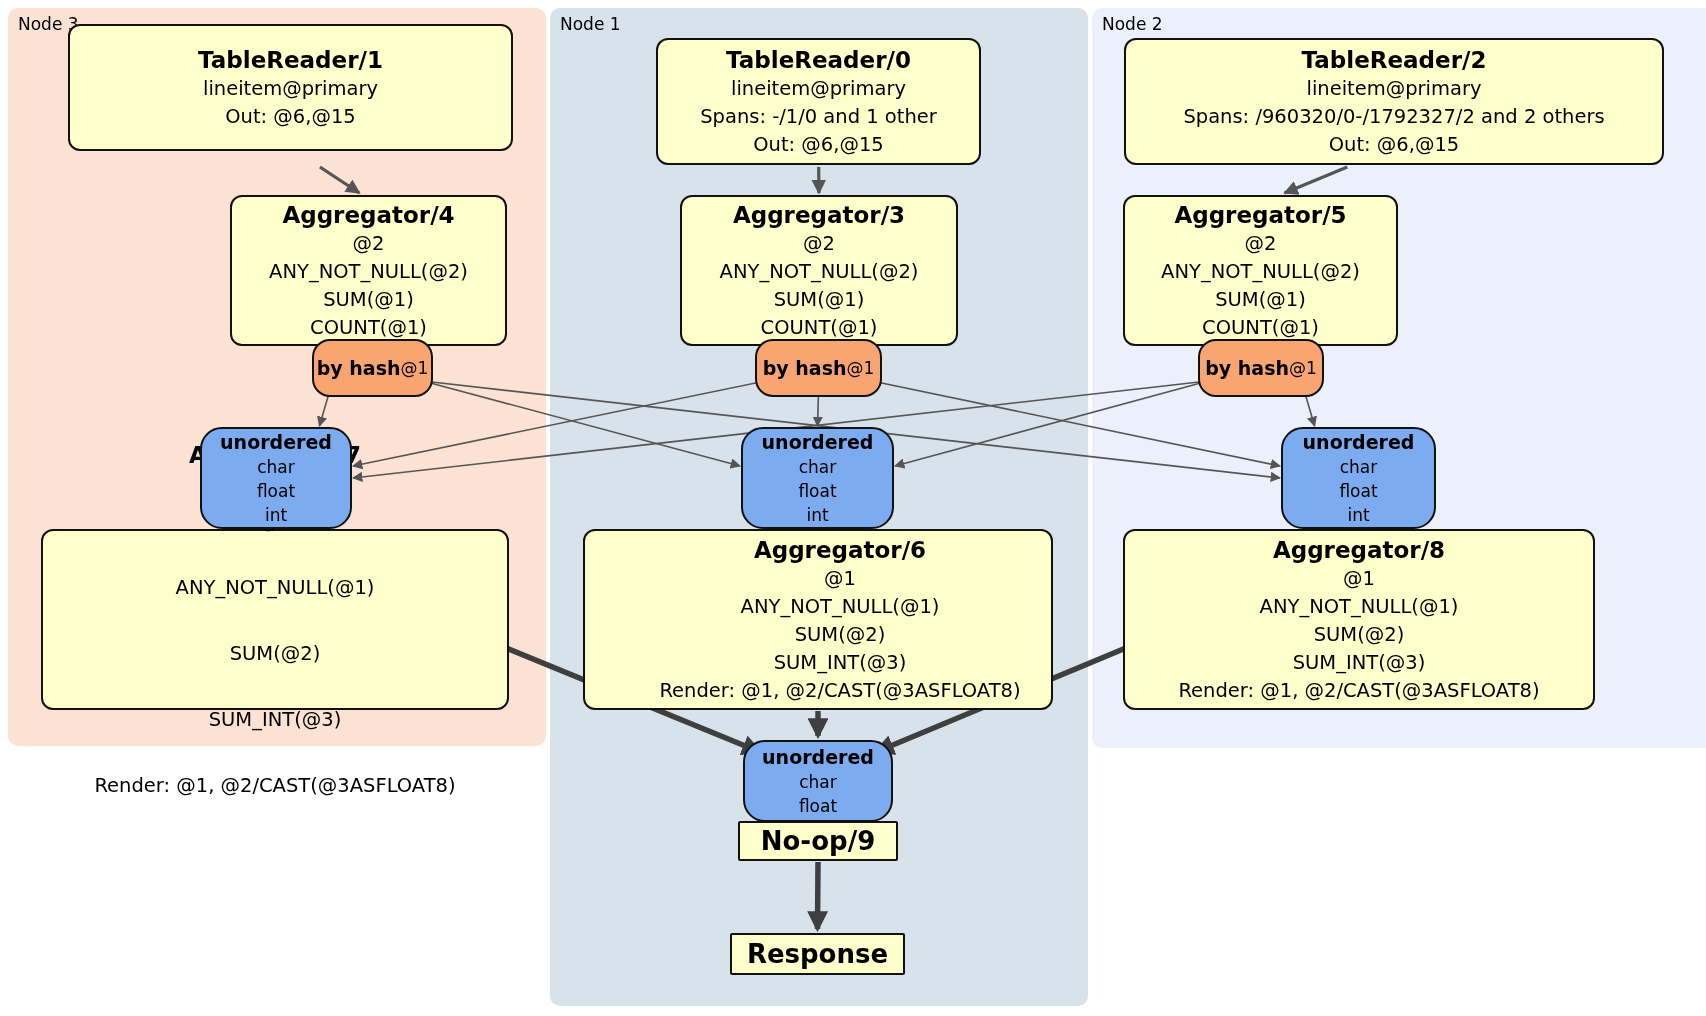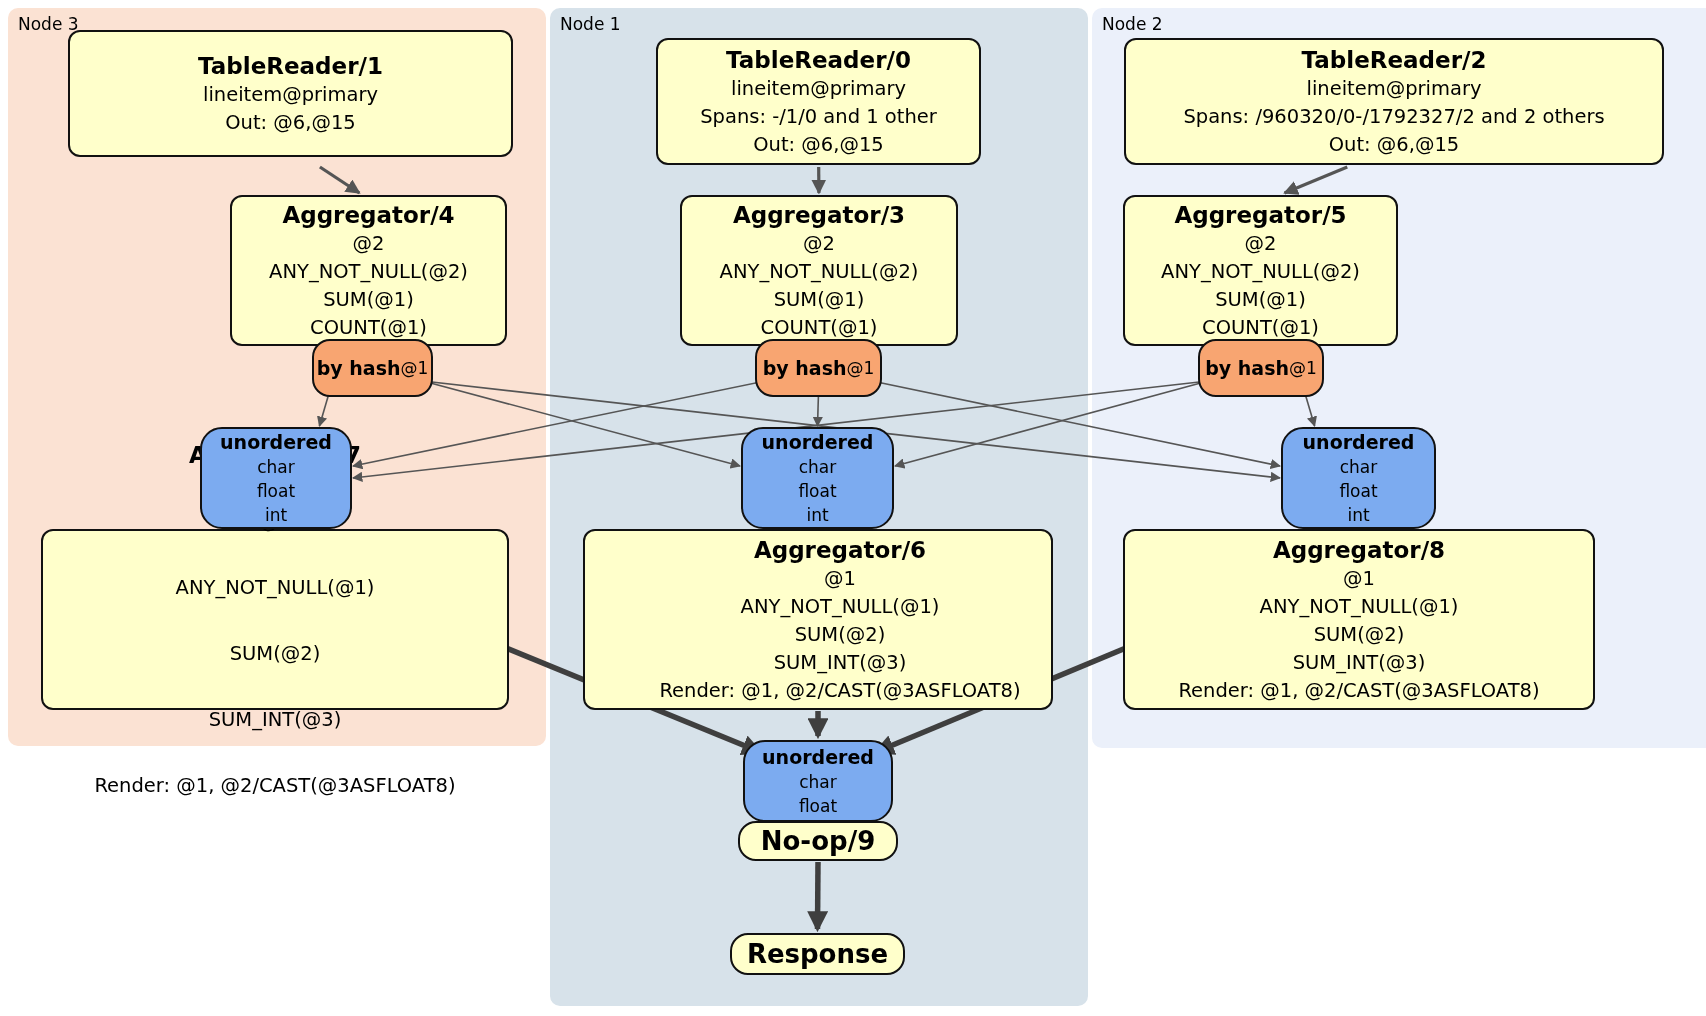--- a/index.html
+++ b/index.html
@@ -35,21 +35,21 @@
 
   
   .sync{position:absolute;z-index:4;background:var(--sync-fill);border:2.4px solid #111;
         border-radius:22px;display:flex;flex-direction:column;justify-content:center;
         align-items:center;text-align:center;box-sizing:border-box;}
   .stitle{font-weight:bold;font-size:19px;line-height:25px;}
   .sline{font-size:17px;line-height:24px;}
 
   
   .tbox{position:absolute;z-index:5;background:var(--box-fill);border:2px solid #111;
-        border-radius:18px;display:flex;justify-content:center;align-items:center;
+        border-radius:2px;display:flex;justify-content:center;align-items:center;
         box-sizing:border-box;}
   .ttitle{font-weight:bold;font-size:26px;white-space:nowrap;}
 </style>
 </head>
 <body>
 
 <div class="canvas">
 
   <div class="panel" style="left:8px;top:8px;width:538px;height:738px;background:var(--node3-bg);">
     <span class="panel-label">Node 3</span>
@@ -84,21 +84,21 @@
       <line x1="1304.875" y1="393" x2="1314.625" y2="426" class="e-thin" marker-end="url(#mk-thin)"></line>
       <line x1="319.9" y1="167" x2="359.38" y2="193" class="e-arrow" marker-end="url(#mk-arrow)"></line>
       <line x1="818.675" y1="167" x2="818.91" y2="193" class="e-arrow" marker-end="url(#mk-arrow)"></line>
       <line x1="1347.275" y1="167" x2="1284.53" y2="193" class="e-arrow" marker-end="url(#mk-arrow)"></line>
       <line x1="505" y1="647.5" x2="760" y2="752" class="e-thick" marker-end="url(#mk-thick)"></line>
       <line x1="818" y1="711" x2="818" y2="736" class="e-thick" marker-end="url(#mk-thick)"></line>
       <line x1="1127" y1="647.5" x2="876" y2="752" class="e-thick" marker-end="url(#mk-thick)"></line>
       <line x1="818" y1="862" x2="817.5" y2="929" class="e-thick" marker-end="url(#mk-thick)"></line>
     </svg>
 
-  <div class="pbox" style="left:68px;top:30px;width:445px;height:127px;">
+  <div class="pbox" style="left:68px;top:24px;width:445px;height:127px;">
     <div class="ptitle">TableReader/1</div>
     <div class="pline">lineitem@primary</div>
     <div class="pline">Out: @6,@15</div>
   </div>
   <div class="pbox" style="left:230px;top:195px;width:277px;height:151px;">
     <div class="ptitle">Aggregator/4</div>
     <div class="pline">@2</div>
     <div class="pline">ANY_NOT_NULL(@2)</div>
     <div class="pline">SUM(@1)</div>
     <div class="pline">COUNT(@1)</div>

